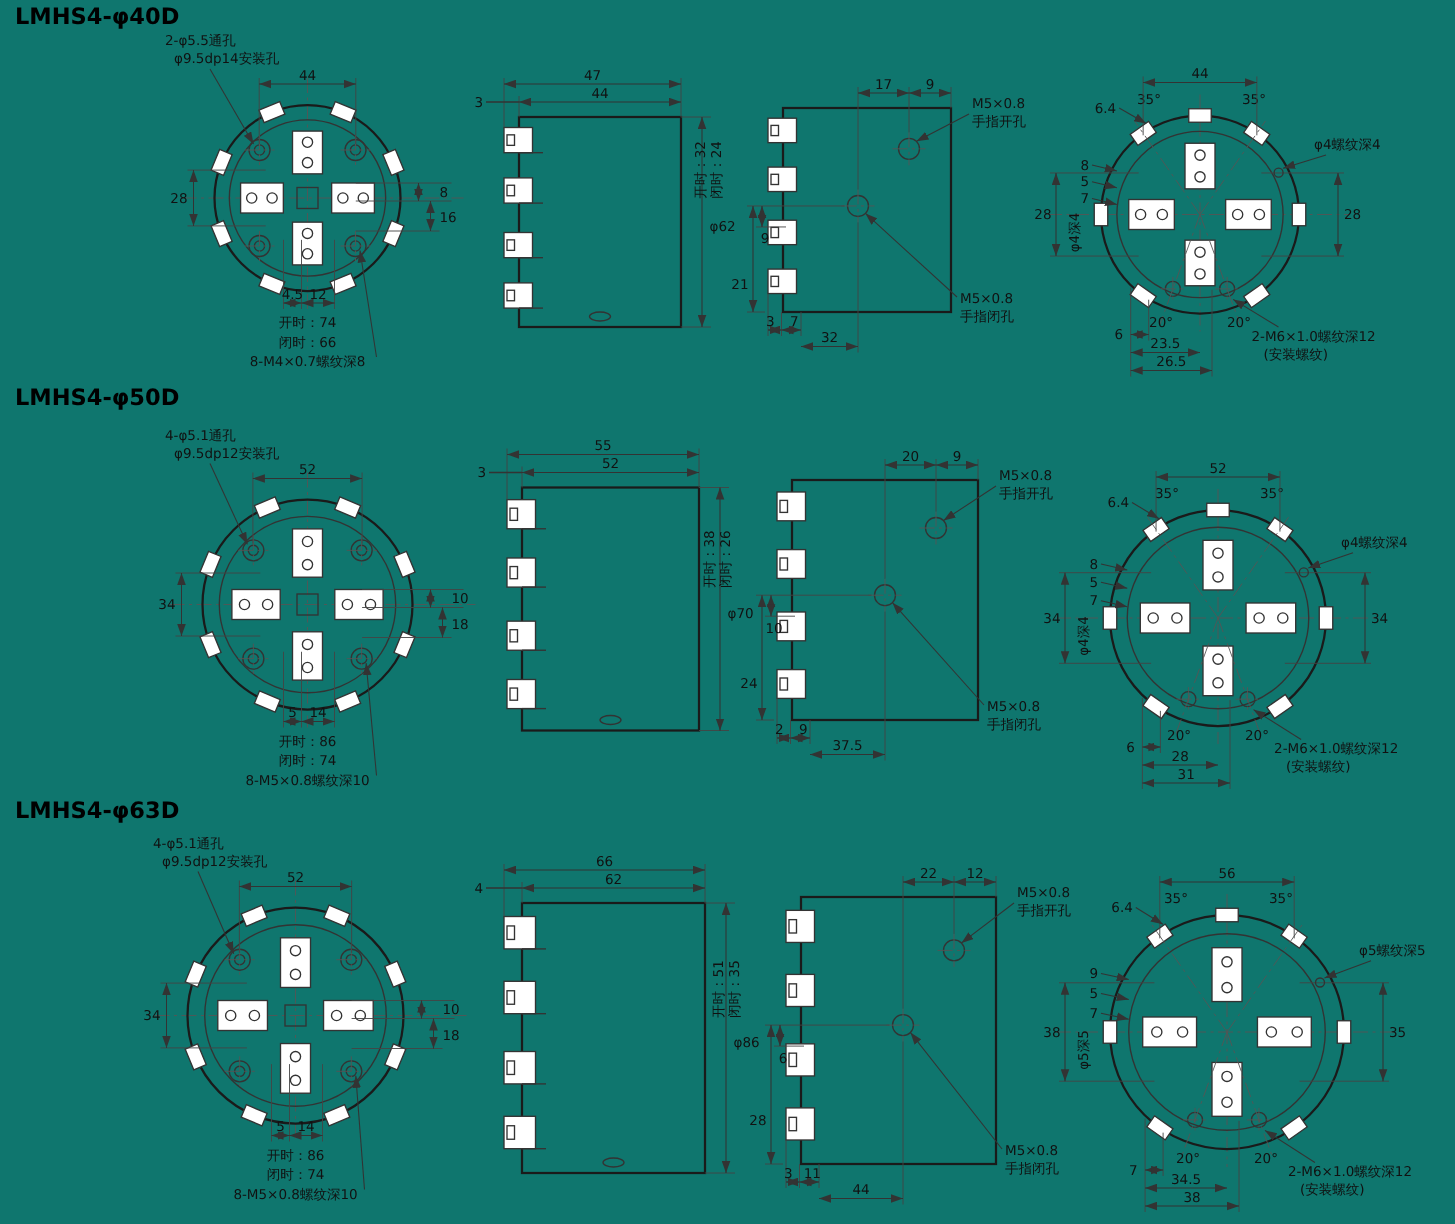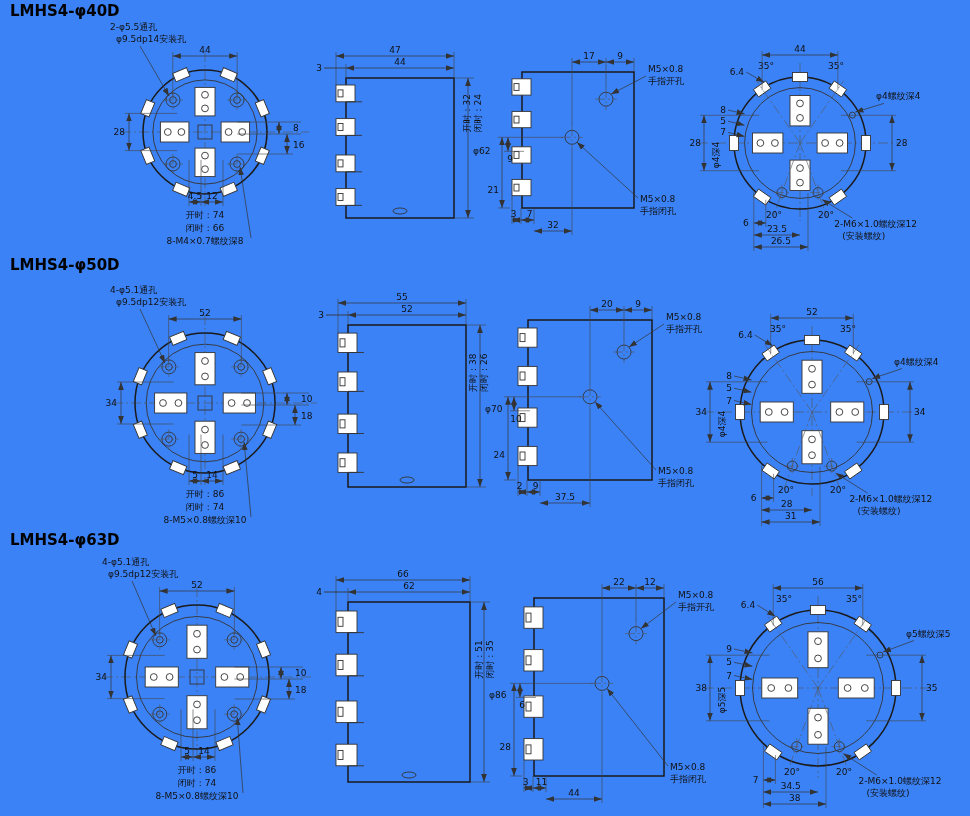--- a/index.html
+++ b/index.html
@@ -1,17 +1,17 @@
 <!DOCTYPE html>
 <html><head>
 <meta charset="utf-8">
 <style>
   html,body{margin:0;padding:0;background:#fff;}
   body{font-family:"DejaVu Sans","Liberation Sans",sans-serif;}
-  .page{width:970px;height:816px;background:#3b82f6;position:relative;overflow:hidden;}
+  .page{width:970px;height:816px;background:#0f766e;position:relative;overflow:hidden;}
   svg text{fill:#111;font-size:9px;font-family:"DejaVu Sans","Liberation Sans",sans-serif;}
   svg .title{font-size:15px;font-weight:bold;fill:#000;}
   .thick{fill:none;stroke:#1a1a1a;stroke-width:1.5;}
   .thin{fill:none;stroke:#333;stroke-width:0.9;}
   .tab{fill:#fff;stroke:#333;stroke-width:0.9;}
   .dim{fill:none;stroke:#333;stroke-width:0.7;}
   .ext{fill:none;stroke:#444;stroke-width:0.6;}
   .cl{fill:none;stroke:#555;stroke-width:0.6;stroke-dasharray:10 3 2 3;}
 </style>
 </head>

